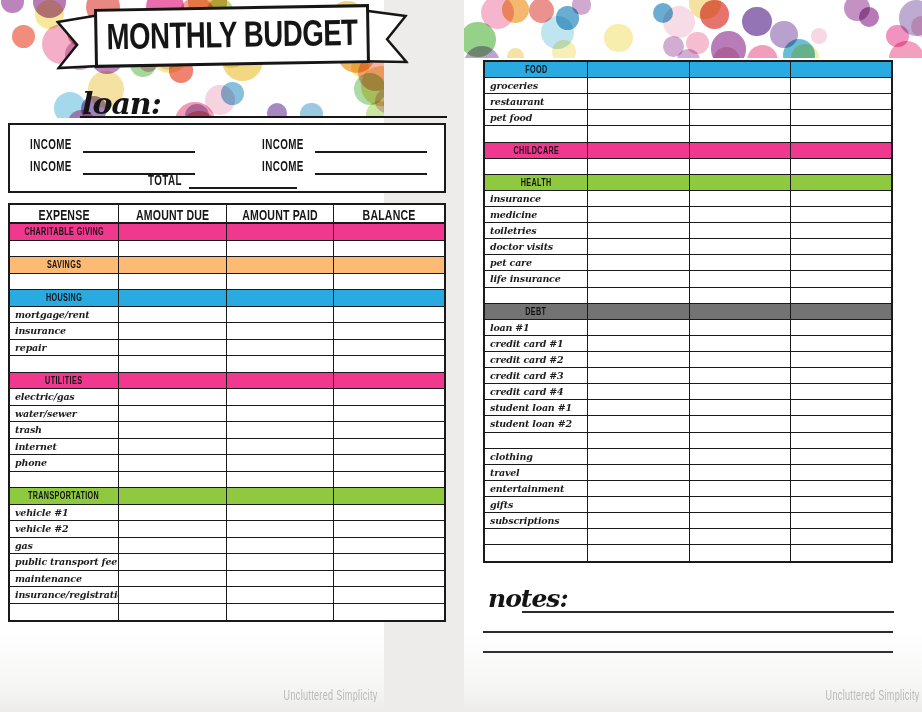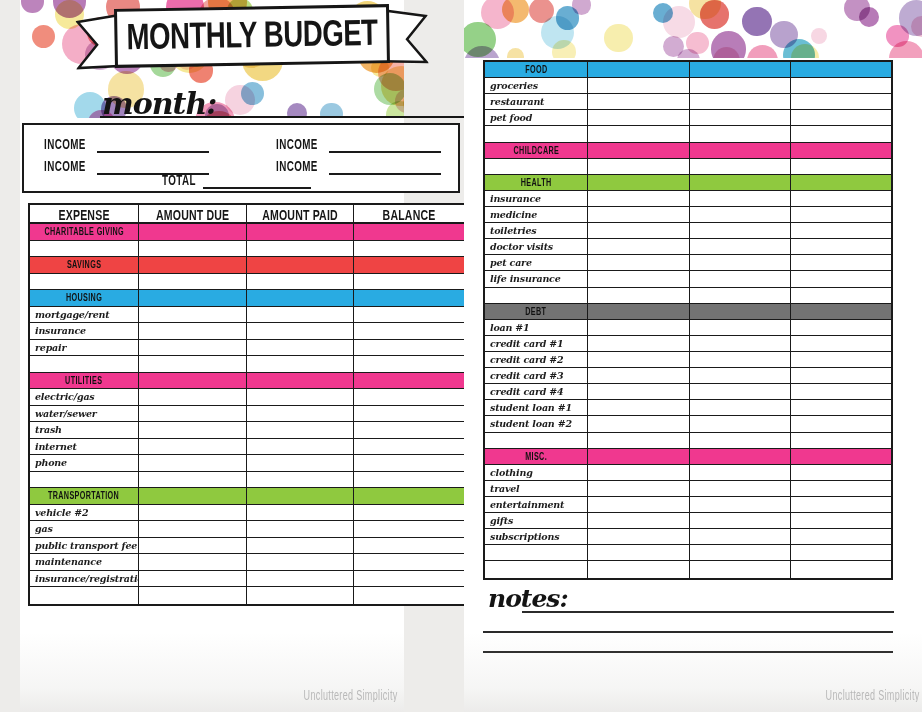--- a/index.html
+++ b/index.html
@@ -4,21 +4,21 @@
 <style>
   * { margin:0; padding:0; box-sizing:border-box; }
   html,body { width:922px; height:712px; }
   body {
     position:relative;
     background:#edecea;
     font-family:"Liberation Sans", sans-serif;
     overflow:hidden;
   }
   .page { position:absolute; top:0; height:712px; background:#ffffff; }
-  .page-left  { left:0;   width:384px;margin-left:20px; }
+  .page-left  { left:0;   width:384px; }
   .page-right { left:464px; width:458px; }
 
   
   .dots { position:absolute; left:0; right:0; top:0; overflow:hidden; }
   .dots-left  { height:118px; }
   .dots-right { height:58px; }
   .dot { position:absolute; border-radius:50%; mix-blend-mode:multiply; }
 
   
   .banner { position:absolute; left:56px; top:5px; width:352px; height:64px; transform:rotate(-1deg); }
@@ -28,21 +28,21 @@
   }
 
   
   .month-line { position:absolute; left:80px; top:92px; width:367px; height:26px; border-bottom:2px solid #161616; }
   .month-label {
     position:absolute; left:82px; top:86px;
     font:italic 700 30px "DejaVu Serif", serif; color:#141414; letter-spacing:-1px;
   }
 
   
-  .income-box { position:absolute; left:2px; top:123px; width:438px; height:70px; border:2px solid #1a1a1a; background:#fff; }
+  .income-box { position:absolute; left:8px; top:123px; width:438px; height:70px; border:2px solid #1a1a1a; background:#fff; }
   .income-col { position:absolute; top:6px; }
   .col1 { left:20px; } .col2 { left:252px; }
   .income-line { display:flex; align-items:flex-end; height:22px; }
   .inc-lbl { display:inline-block; font:700 12px "Liberation Sans", sans-serif; transform:scaleX(0.82) scaleY(1.2); transform-origin:left bottom; letter-spacing:0.5px; color:#161616; }
   .iline { display:inline-block; border-bottom:2px solid #1a1a1a; height:16px; }
   .w-income { width:112px; margin-left:2px; }
   .total-line { position:absolute; left:138px; top:42px; display:flex; align-items:flex-end; height:22px; }
   .w-total { width:108px; }
 
   
@@ -136,21 +136,21 @@
     </div>
 
   <svg class="banner" viewBox="0 0 352 64">
     <polygon points="2,14 62,5 62,58 2,60 21,37" fill="#ffffff" stroke="#161616" stroke-width="2.5"></polygon>
     <polygon points="350,14 290,5 290,58 350,60 331,37" fill="#ffffff" stroke="#161616" stroke-width="2.5"></polygon>
     <rect x="40" y="3" width="272" height="56" fill="#ffffff" stroke="#161616" stroke-width="3"></rect>
     <text class="banner-text" text-anchor="middle" transform="translate(176,42) scale(0.92,1.22)">MONTHLY BUDGET</text>
   </svg>
 
   <div class="month-line"></div>
-  <div class="month-label">month:</div>
+  <div class="month-label">loan:</div>
 
   <div class="income-box">
     <div class="income-col col1">
       <div class="income-line">
         <span class="inc-lbl">INCOME</span>
         <span class="iline w-income"></span>
       </div>
       <div class="income-line">
         <span class="inc-lbl">INCOME</span>
         <span class="iline w-income"></span>
@@ -194,21 +194,21 @@
         <div class="tcell"></div>
         <div class="tcell"></div>
         <div class="tcell"></div>
       </div>
       <div class="trow">
         <div class="tcell"></div>
         <div class="tcell"></div>
         <div class="tcell"></div>
         <div class="tcell"></div>
       </div>
-      <div class="trow" style="background: #ef4444; text-align: right;">
+      <div class="trow" style="background: #fdba74; text-align: right;">
         <div class="tcell">
           <span class="section-label">SAVINGS</span>
         </div>
         <div class="tcell"></div>
         <div class="tcell"></div>
         <div class="tcell"></div>
       </div>
       <div class="trow">
         <div class="tcell"></div>
         <div class="tcell"></div>
@@ -303,20 +303,28 @@
       </div>
       <div class="trow">
         <div class="tcell"></div>
         <div class="tcell"></div>
         <div class="tcell"></div>
         <div class="tcell"></div>
       </div>
       <div class="trow" style="background: rgb(143, 201, 63);">
         <div class="tcell">
           <span class="section-label">TRANSPORTATION</span>
+        </div>
+        <div class="tcell"></div>
+        <div class="tcell"></div>
+        <div class="tcell"></div>
+      </div>
+      <div class="trow">
+        <div class="tcell">
+          <span class="script-label">vehicle #1</span>
         </div>
         <div class="tcell"></div>
         <div class="tcell"></div>
         <div class="tcell"></div>
       </div>
       <div class="trow">
         <div class="tcell">
           <span class="script-label">vehicle #2</span>
         </div>
         <div class="tcell"></div>
@@ -581,28 +589,20 @@
         <div class="tcell"></div>
         <div class="tcell"></div>
         <div class="tcell"></div>
       </div>
       <div class="trow">
         <div class="tcell"></div>
         <div class="tcell"></div>
         <div class="tcell"></div>
         <div class="tcell"></div>
       </div>
-      <div class="trow" style="background: rgb(240, 56, 143);">
-        <div class="tcell">
-          <span class="section-label">MISC.</span>
-        </div>
-        <div class="tcell"></div>
-        <div class="tcell"></div>
-        <div class="tcell"></div>
-      </div>
       <div class="trow">
         <div class="tcell">
           <span class="script-label">clothing</span>
         </div>
         <div class="tcell"></div>
         <div class="tcell"></div>
         <div class="tcell"></div>
       </div>
       <div class="trow">
         <div class="tcell">

